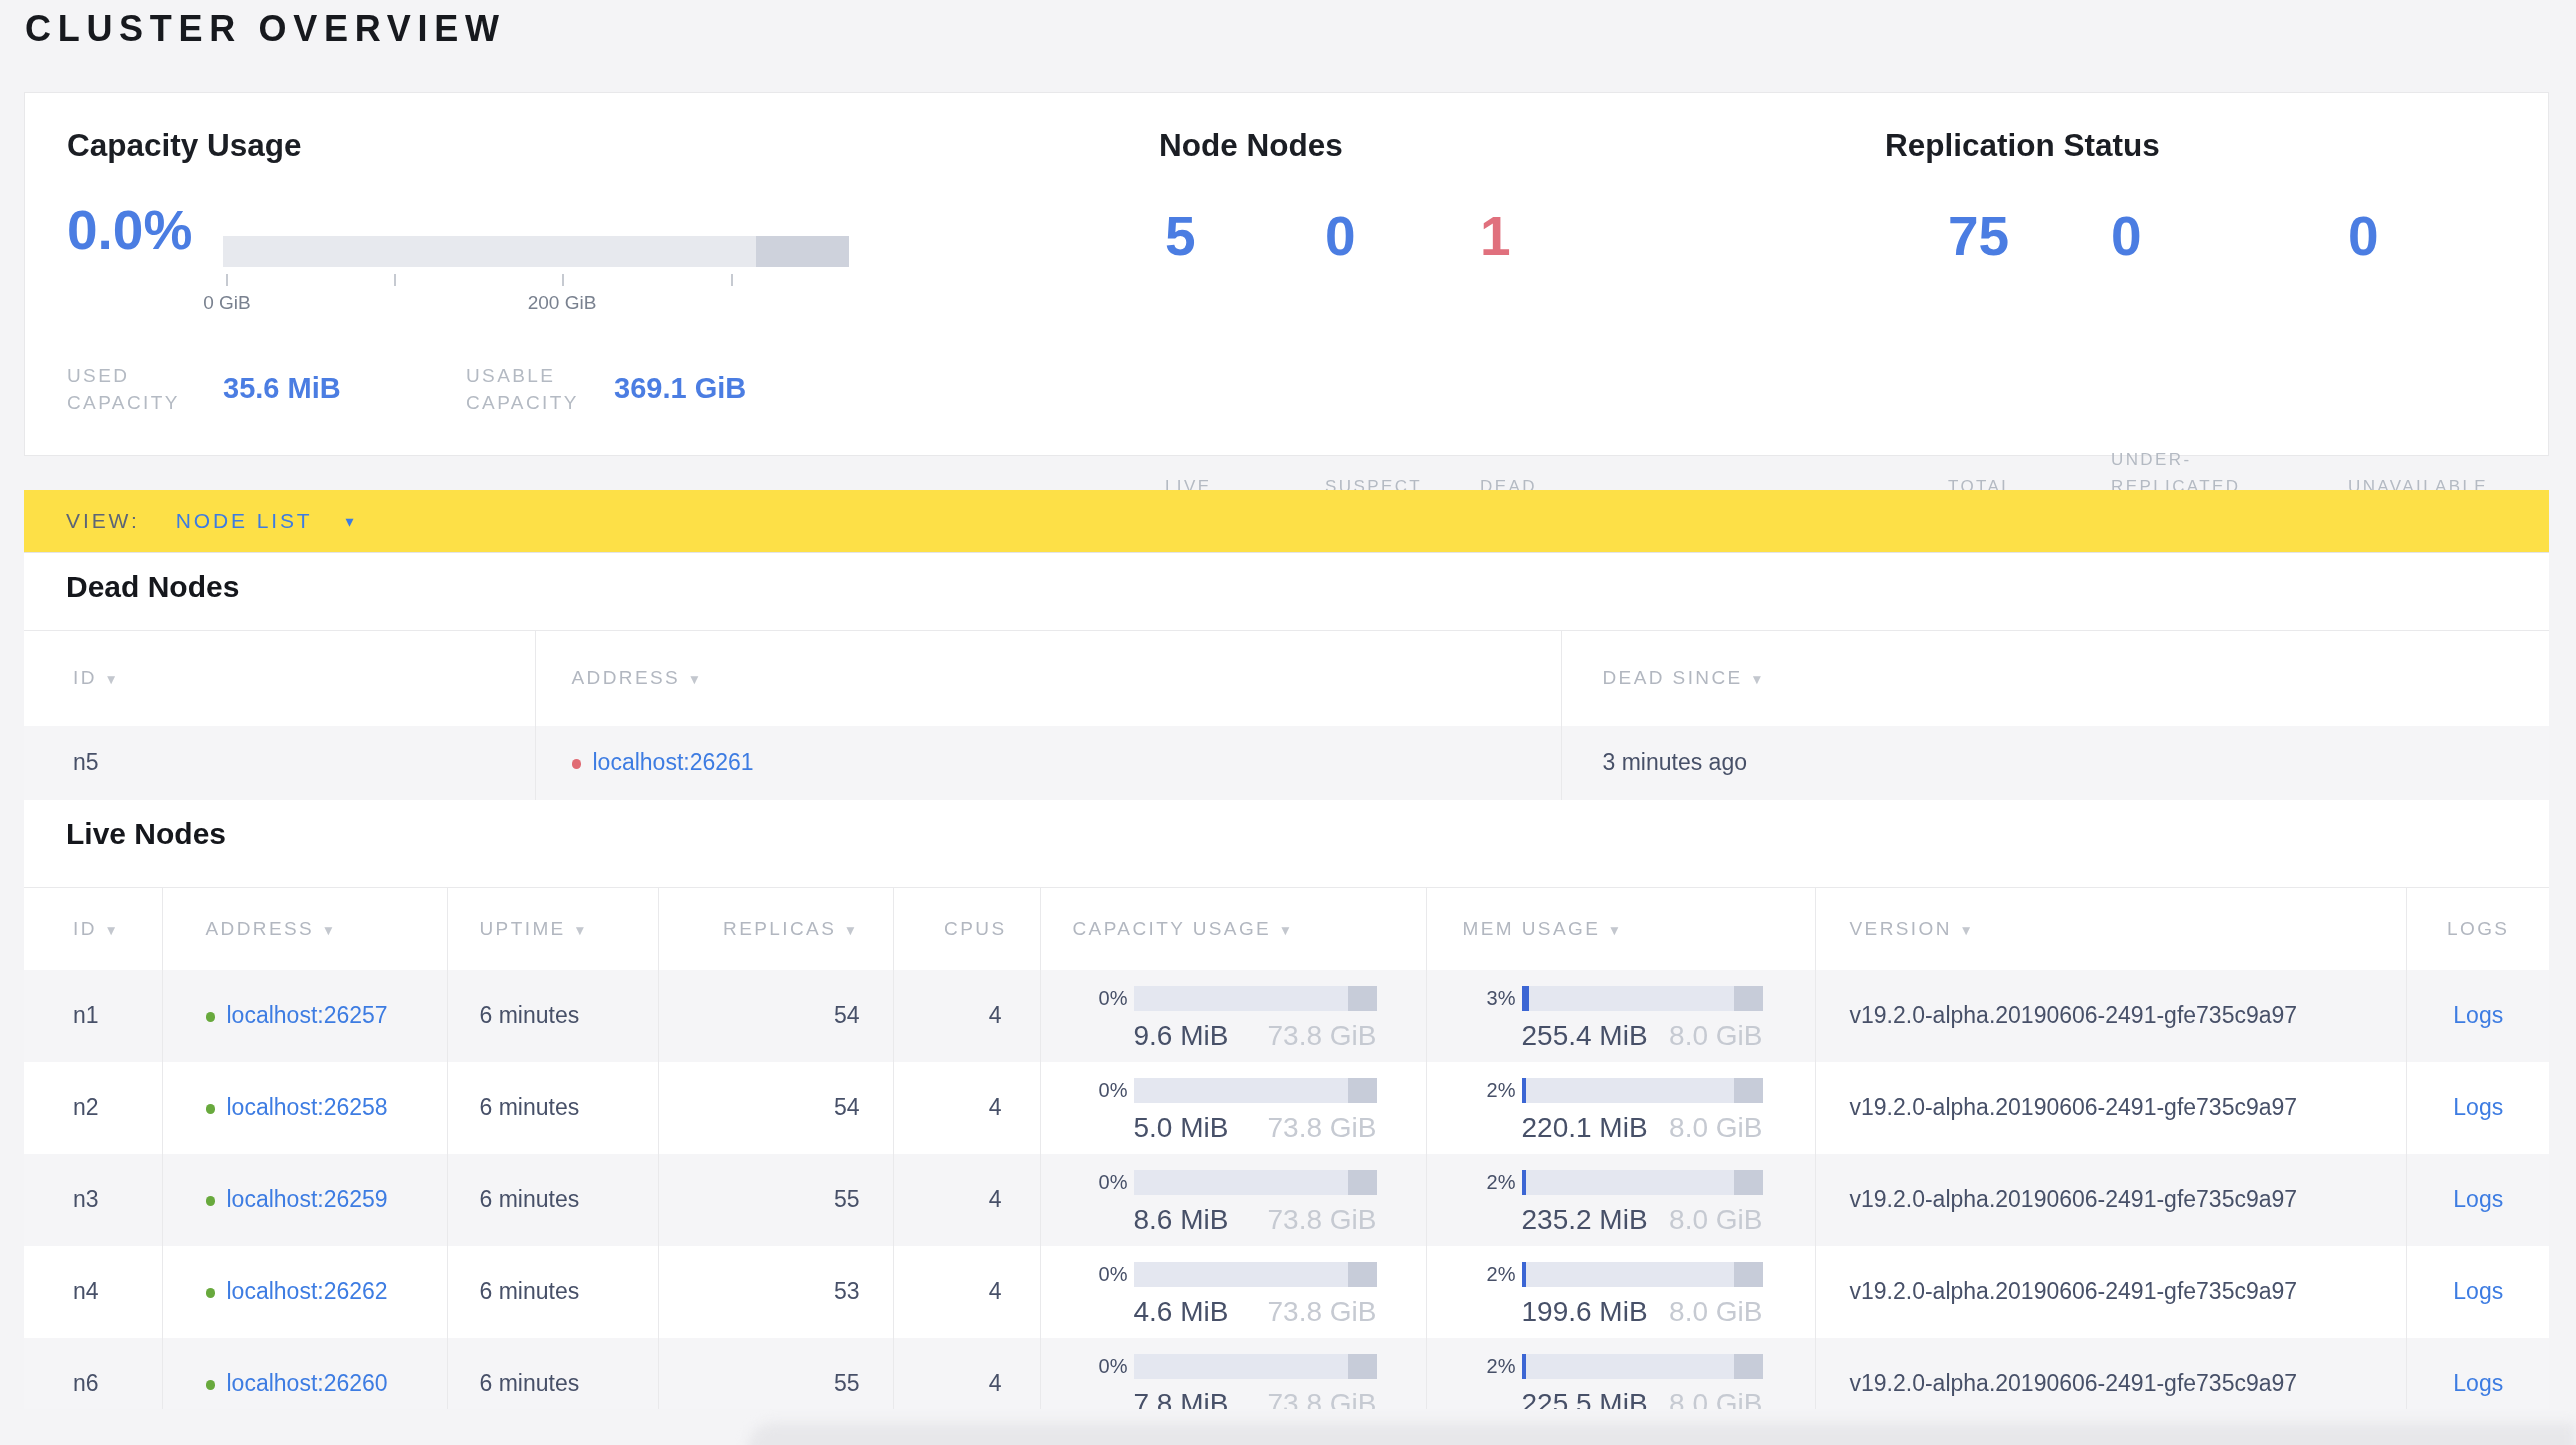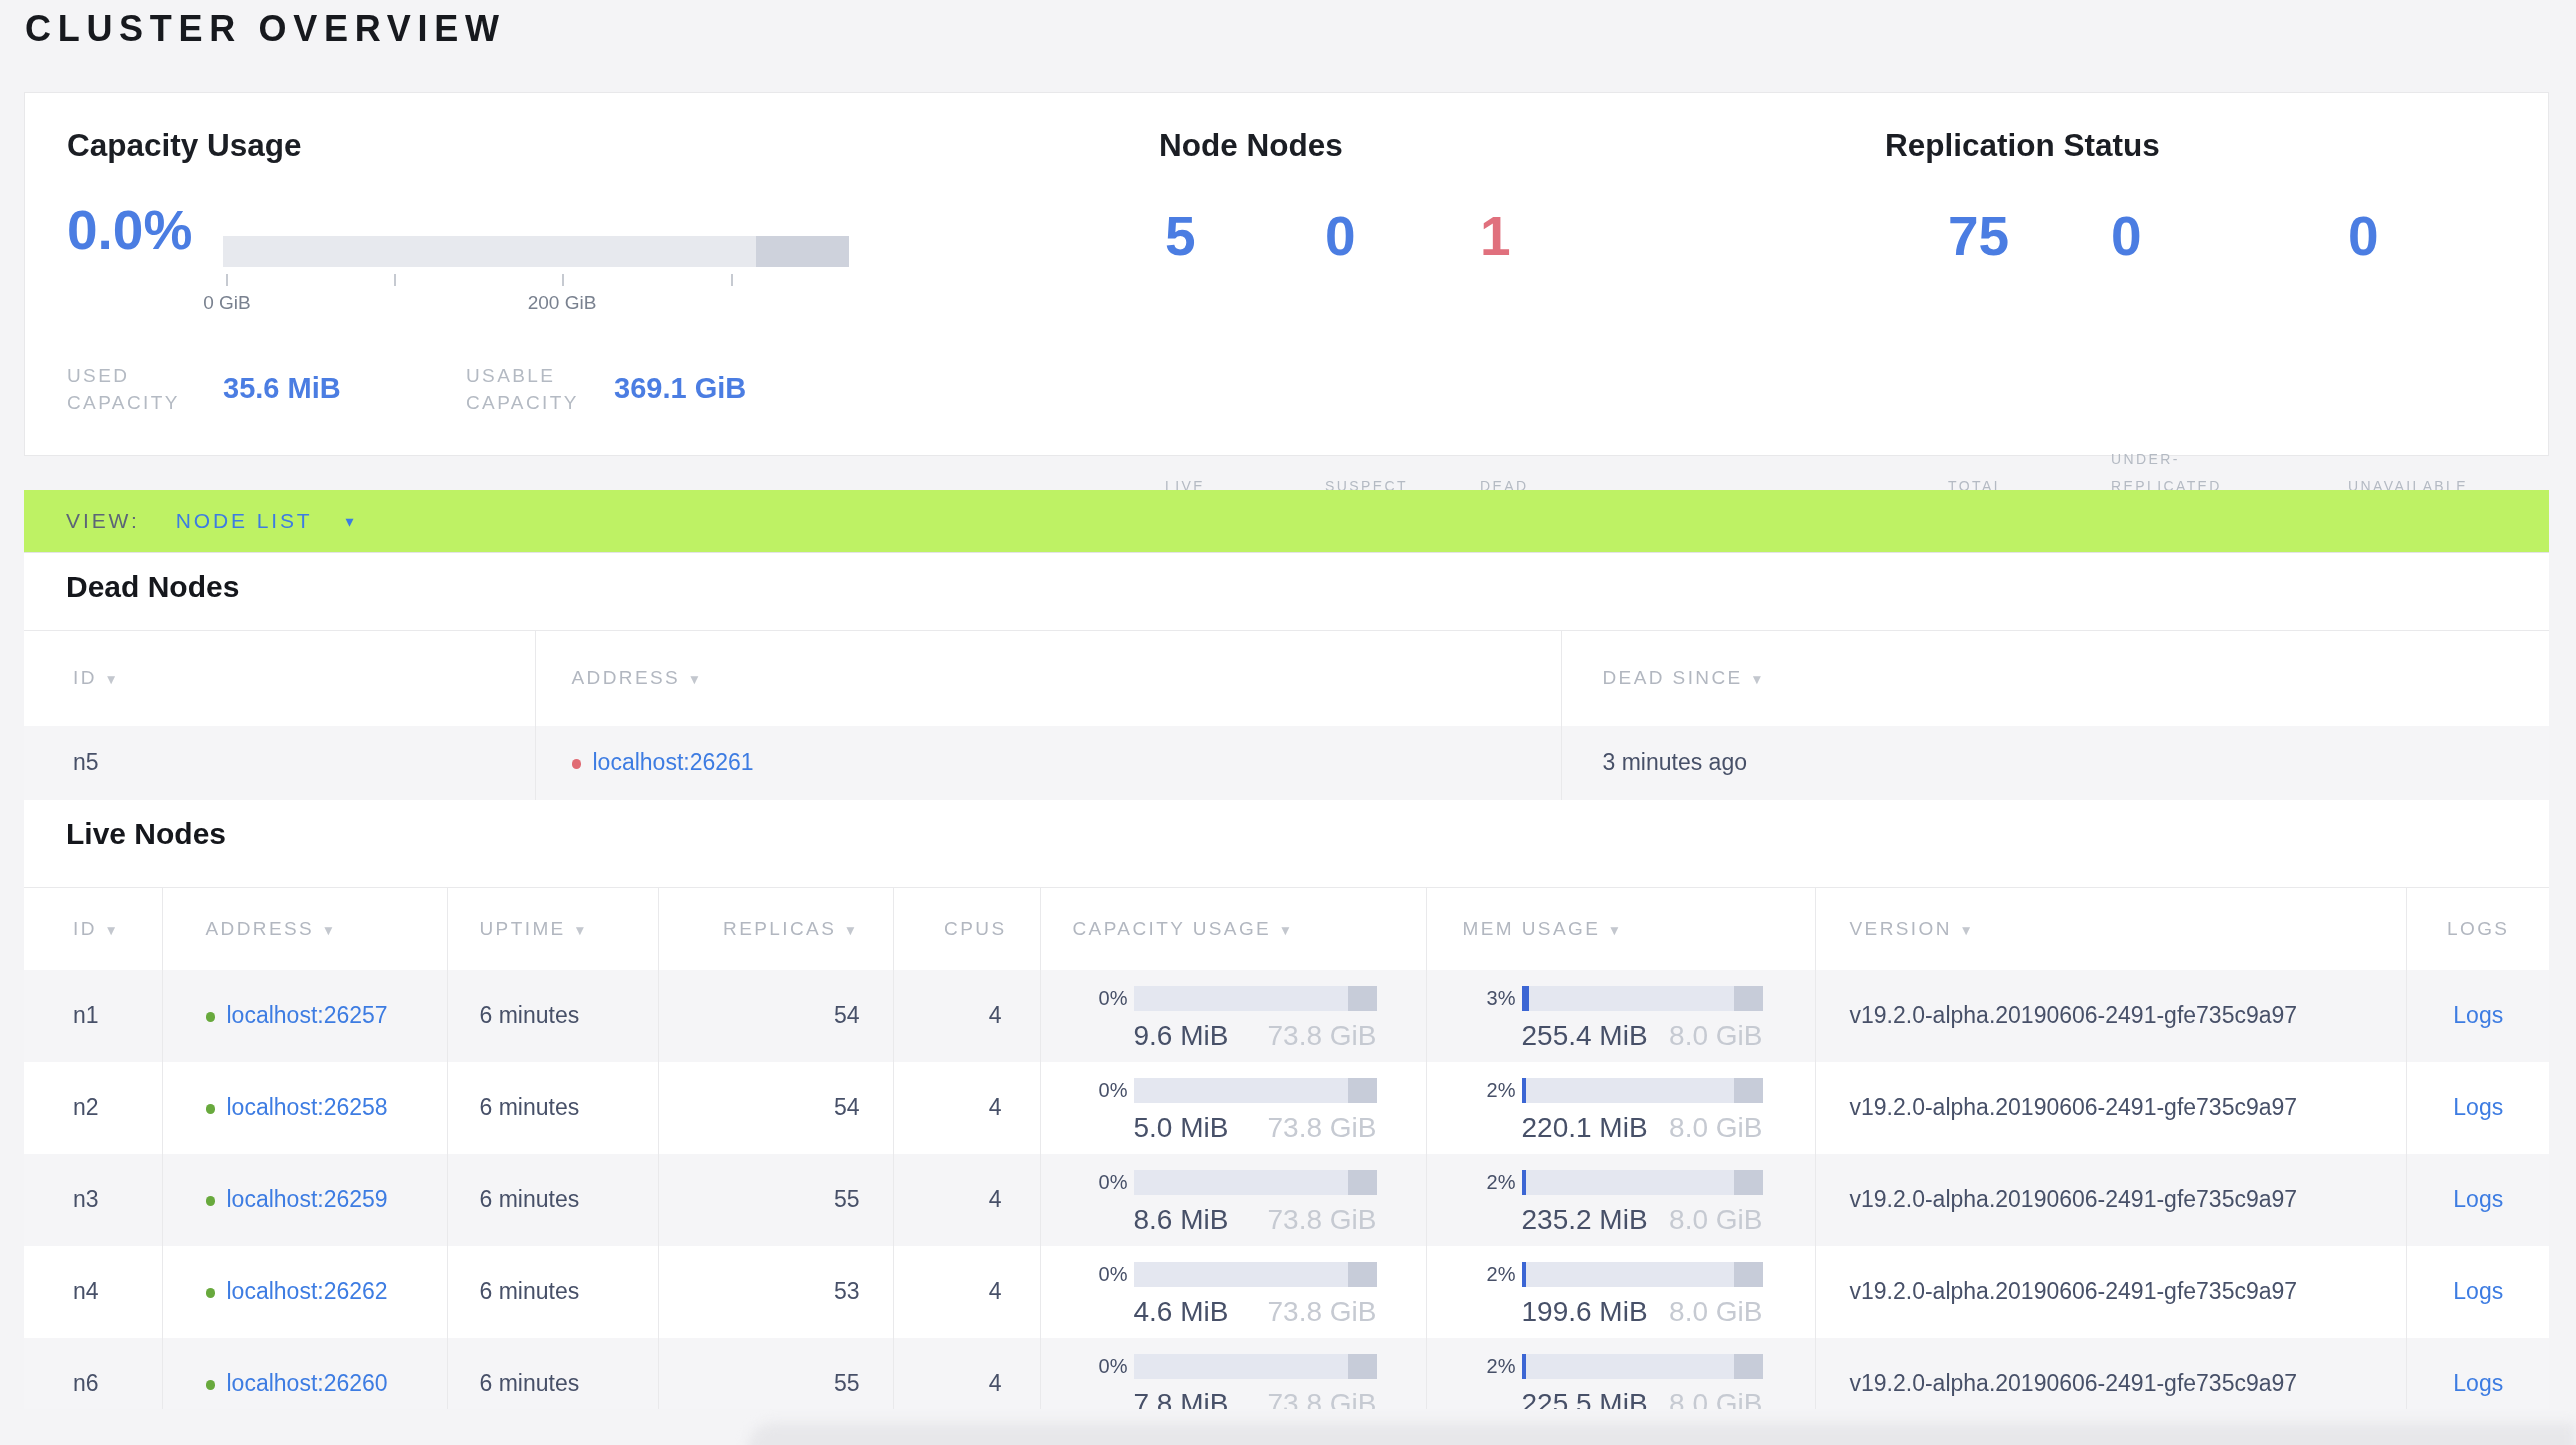--- a/index.html
+++ b/index.html
@@ -26,25 +26,25 @@
   .mini-label { position:absolute; font-size:19px; letter-spacing:2.4px; color:#b4bac3;
     line-height:27px; }
   .mini-label .ln { display:block; }
   .stat-value { position:absolute; top:279px; font-size:29px; font-weight:600; color:#4b7de2; }
 
   .stat-block { position:absolute; top:113px; width:220px; }
   .stat-block .num { font-size:55px; font-weight:600; color:#4b7de2; line-height:61px; }
   .stat-block .num.red { color:#e0707d; }
   .stat-block .lbl { position:absolute; left:0; top:115px; height:206px; width:100%;
     display:flex; flex-direction:column; justify-content:flex-end;
-    font-size:14px; letter-spacing:2.4px; color:#b4bac3; line-height:27px; }
+    font-size:17px; letter-spacing:2.4px; color:#b4bac3; line-height:27px; }
 
   
   .view-bar { position:absolute; left:24px; top:490px; width:2525px; height:63px;
-    background:#bef264; border-bottom:1px solid #e3e3e6; display:flex; align-items:center; }
+    background:#fde047; border-bottom:1px solid #e3e3e6; display:flex; align-items:center; }
   .view-label { margin-left:42px; font-size:21px; letter-spacing:2.9px; color:#5c6577; }
   .view-select { margin-left:36px; font-size:21px; letter-spacing:2.9px; color:#3d7ce2;
     cursor:pointer; display:flex; align-items:center;gap:16px; }
   .view-caret { margin-left:17px; font-size:16px; color:#3d7ce2; }
 
   
   .content { position:absolute; left:24px; top:553px; width:2525px; height:856px;
     background:#ffffff; overflow:hidden; }
   .section-heading { position:absolute; left:42px; font-size:30px; font-weight:700; color:#15171c; }
   #dead-heading { top:17px; }

